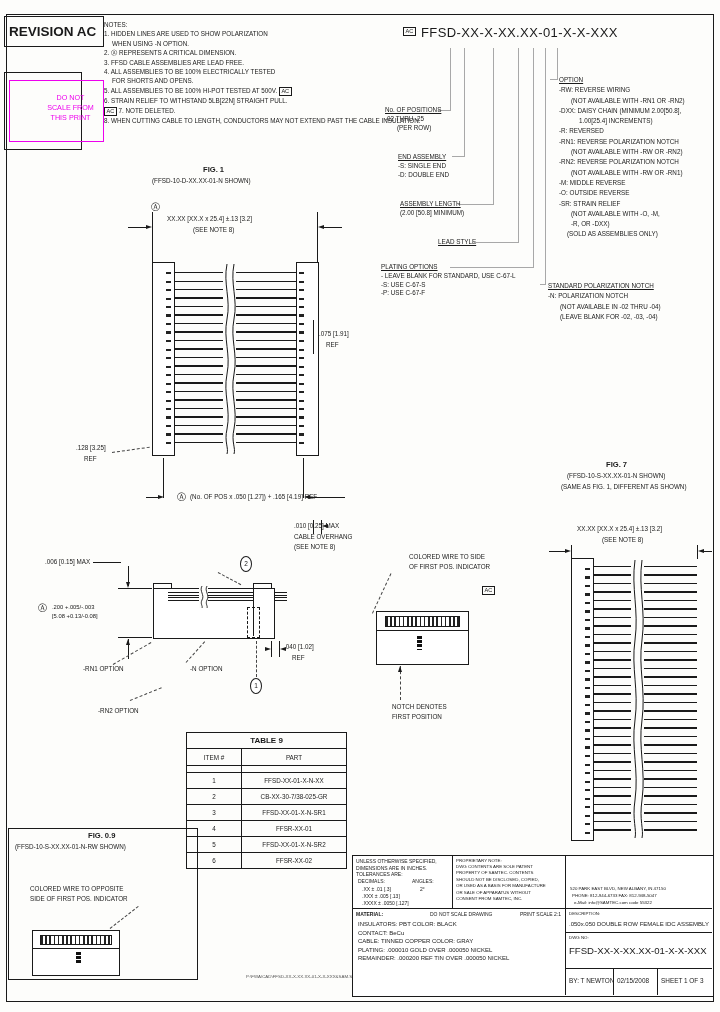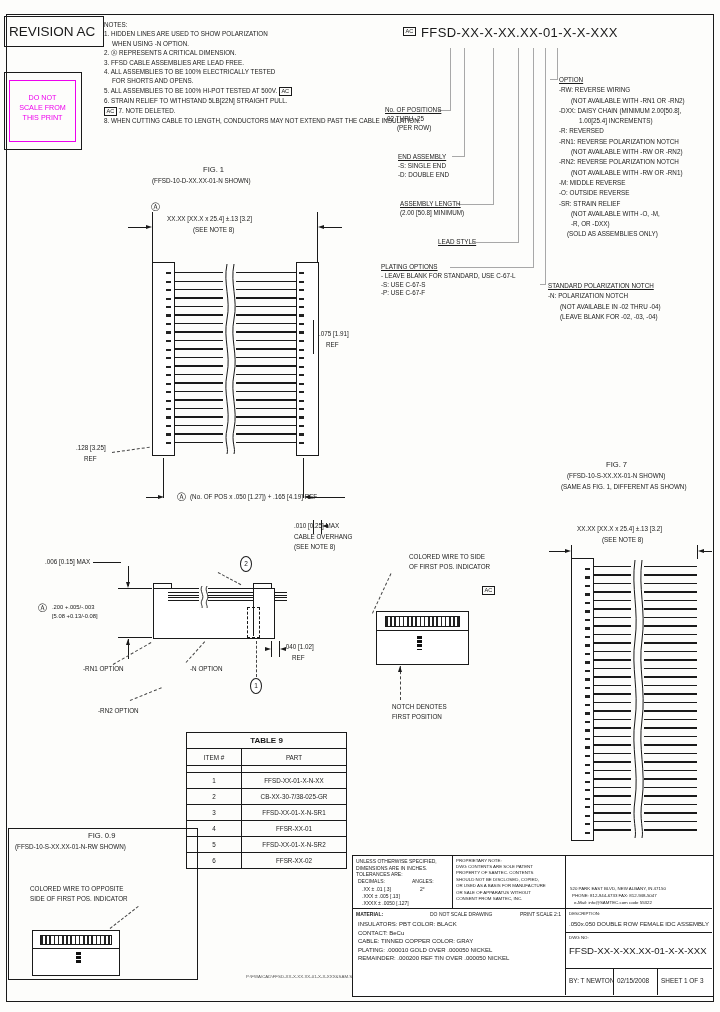--- a/index.html
+++ b/index.html
@@ -2,21 +2,21 @@
 <html><head>
 <meta charset="utf-8">
 <style>
   html,body{margin:0;padding:0;background:#e8e8e8;}
   #sheet{position:relative;width:720px;height:1012px;background:#fdfdfb;overflow:hidden;
          font-family:"Liberation Sans", sans-serif;color:#1a1a1a;}
   .t{position:absolute;font-size:6.3px;line-height:1.4;white-space:nowrap;color:#1a1a1a;}
   .pre{white-space:pre-line;}
   .u{text-decoration:underline;}
   .big{font-size:13px;letter-spacing:.4px;}
-  .med{font-size:7.6px;}
+  .med{font-size:7.6px;font-weight:bold;}
   .sm{font-size:5px;}
   .xs{font-size:4.4px;}
   .l{position:absolute;background:#1a1a1a;}
   .gl{position:absolute;background:#a8a8a8;}
   .box{position:absolute;border:1px solid #1a1a1a;background:transparent;}
   .dashl{position:absolute;border-top:1px dashed #444;transform-origin:left center;}
   .dashv{position:absolute;border-left:1px dashed #444;}
   .acbox{display:inline-block;border:1px solid #1a1a1a;padding:0 1.5px;font-size:5.6px;line-height:1.3;}
   .balloon{position:absolute;border:1px solid #1a1a1a;border-radius:50%;width:10px;height:14px;
            font-size:6.5px;text-align:center;line-height:14px;background:#fff;}
@@ -25,36 +25,36 @@
   .hwires{position:absolute;background:repeating-linear-gradient(180deg,#1a1a1a 0 1.2px,transparent 1.2px 2.6px);}
   .con{position:absolute;border:1.4px solid #1a1a1a;background:#fff;}
   .constrip{position:absolute;background:repeating-linear-gradient(180deg,#fff 0 6px,#222 6px 8.5px);}
   .hstrip{position:absolute;border:1px solid #1a1a1a;background:repeating-linear-gradient(90deg,#222 0 1.6px,#fff 1.6px 4.2px);}
   .notchmark{position:absolute;background:repeating-linear-gradient(180deg,#111 0 3px,#fff 3px 4.2px);width:5px;height:14px;}
   .ar{position:absolute;width:0;height:0;}
   .ar.r{border-top:2.5px solid transparent;border-bottom:2.5px solid transparent;border-left:6px solid #1a1a1a;}
   .ar.lf{border-top:2.5px solid transparent;border-bottom:2.5px solid transparent;border-right:6px solid #1a1a1a;}
   .ar.d{border-left:2.5px solid transparent;border-right:2.5px solid transparent;border-top:6px solid #1a1a1a;}
   .ar.up{border-left:2.5px solid transparent;border-right:2.5px solid transparent;border-bottom:6px solid #1a1a1a;}
-  .magenta{color:#ee00ee;border-color:#ee00ee !important;}
+  .magenta{color:#ee00ee;border-color:#ee00ee !important;padding-left:28px;}
   .nl{line-height:9.4px;}
   .ol{line-height:10.3px;}
   .in1{margin-left:12px;} .in2{margin-left:20px;} .in3{margin-left:8px;}
   table.tbl{position:absolute;border-collapse:collapse;font-size:6.3px;}
   table.tbl td,table.tbl th{border:1px solid #1a1a1a;text-align:center;padding:0 2px;}
   .logo{font-weight:bold;font-size:25px;letter-spacing:-1px;font-family:"DejaVu Sans",sans-serif;}
 </style>
 </head>
 <body>
 
 <div id="sheet">
 
   <div class="box" style="left:6px;top:14px;width:706px;height:986px;"></div>
 
-  <div class="box" style="left:4px;top:16px;width:98px;height:29px;">
+  <div class="box" style="left:4px;top:16px;width:98px;height:29px;font-weight:bold;">
     <div class="t" style="left:4px;top:6px;font-size:13.5px;">REVISION AC</div>
   </div>
 
   <div class="box" style="left:4px;top:72px;width:76px;height:76px;"></div>
   <div class="box magenta" style="left:9px;top:80px;width:65px;height:60px;">
     <div class="t pre magenta" style="left:0;top:12px;width:65px;text-align:center;font-size:7.2px;line-height:10px;">DO NOT
 SCALE FROM
 THIS PRINT</div>
   </div>
 

